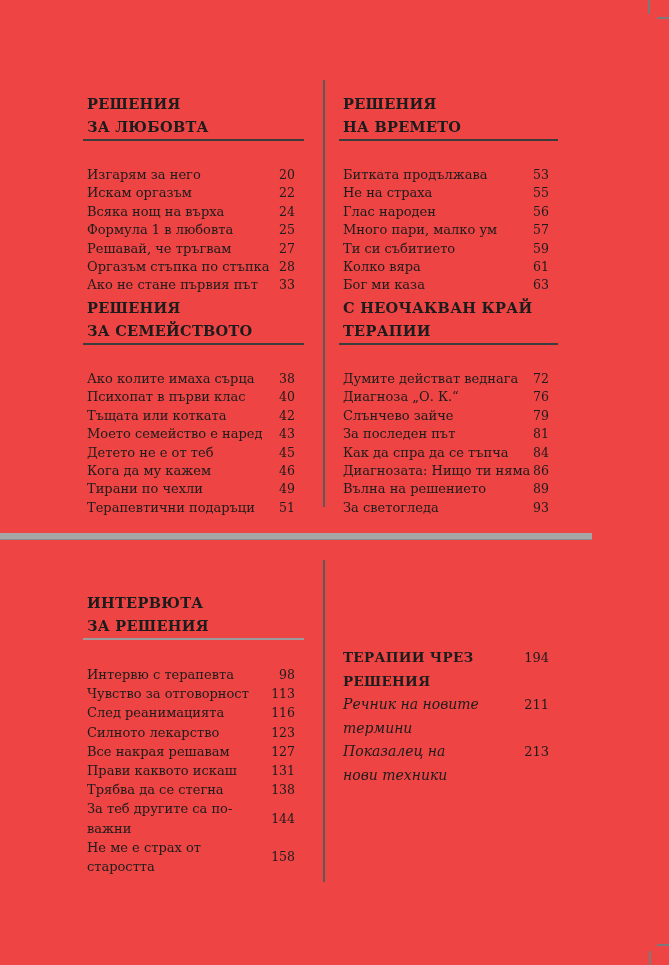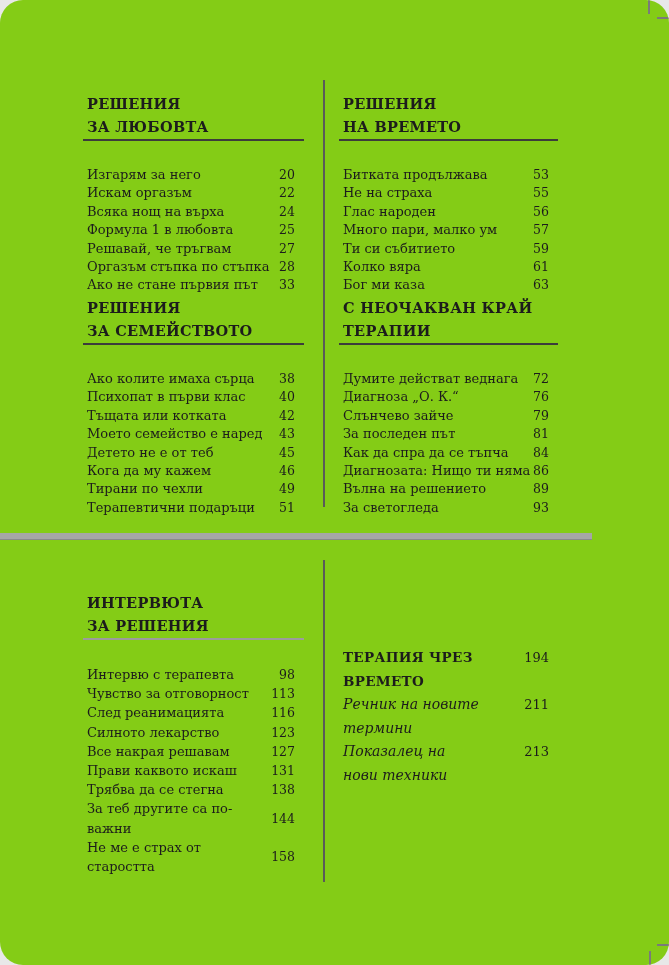--- a/index.html
+++ b/index.html
@@ -4,24 +4,23 @@
 <style>
   html, body { margin: 0; padding: 0; }
   body {
     font-family: "DejaVu Serif", "Liberation Serif", serif;
     background: #e8e8e8;
   }
   .page {
     position: relative;
     width: 669px;
     height: 965px;
-    background: #84cc16;
+    background: #ef4444;
     overflow: hidden;
     color: #1c1c1c;
-    border-radius: 23px;
   }
 
   
   .section { position: absolute; }
   #sec-love        { left: 83px;  top: 92px;  width: 221px; }
   #sec-time        { left: 339px; top: 92px;  width: 219px; }
   #sec-family      { left: 83px;  top: 296px; width: 221px; }
   #sec-therapies   { left: 339px; top: 296px; width: 219px; }
   #sec-interviews  { left: 83px;  top: 591px; width: 221px; }
   #sec-endmatter   { left: 339px; top: 646px; width: 219px; }
@@ -289,21 +288,21 @@
         </div>
         <div class="row">
           <span class="title">Не ме е страх от старостта</span>
           <span class="pagenum">158</span>
         </div>
       </div>
     </div>
   <div class="section" id="sec-endmatter">
       <div class="items">
         <div class="row caps">
-          <span class="title">ТЕРАПИЯ ЧРЕЗ ВРЕМЕТО</span>
+          <span class="title">ТЕРАПИИ ЧРЕЗ РЕШЕНИЯ</span>
           <span class="pagenum">194</span>
         </div>
         <div class="row italic">
           <span class="title">Речник на новите термини</span>
           <span class="pagenum">211</span>
         </div>
         <div class="row italic">
           <span class="title">Показалец на нови техники</span>
           <span class="pagenum">213</span>
         </div>

